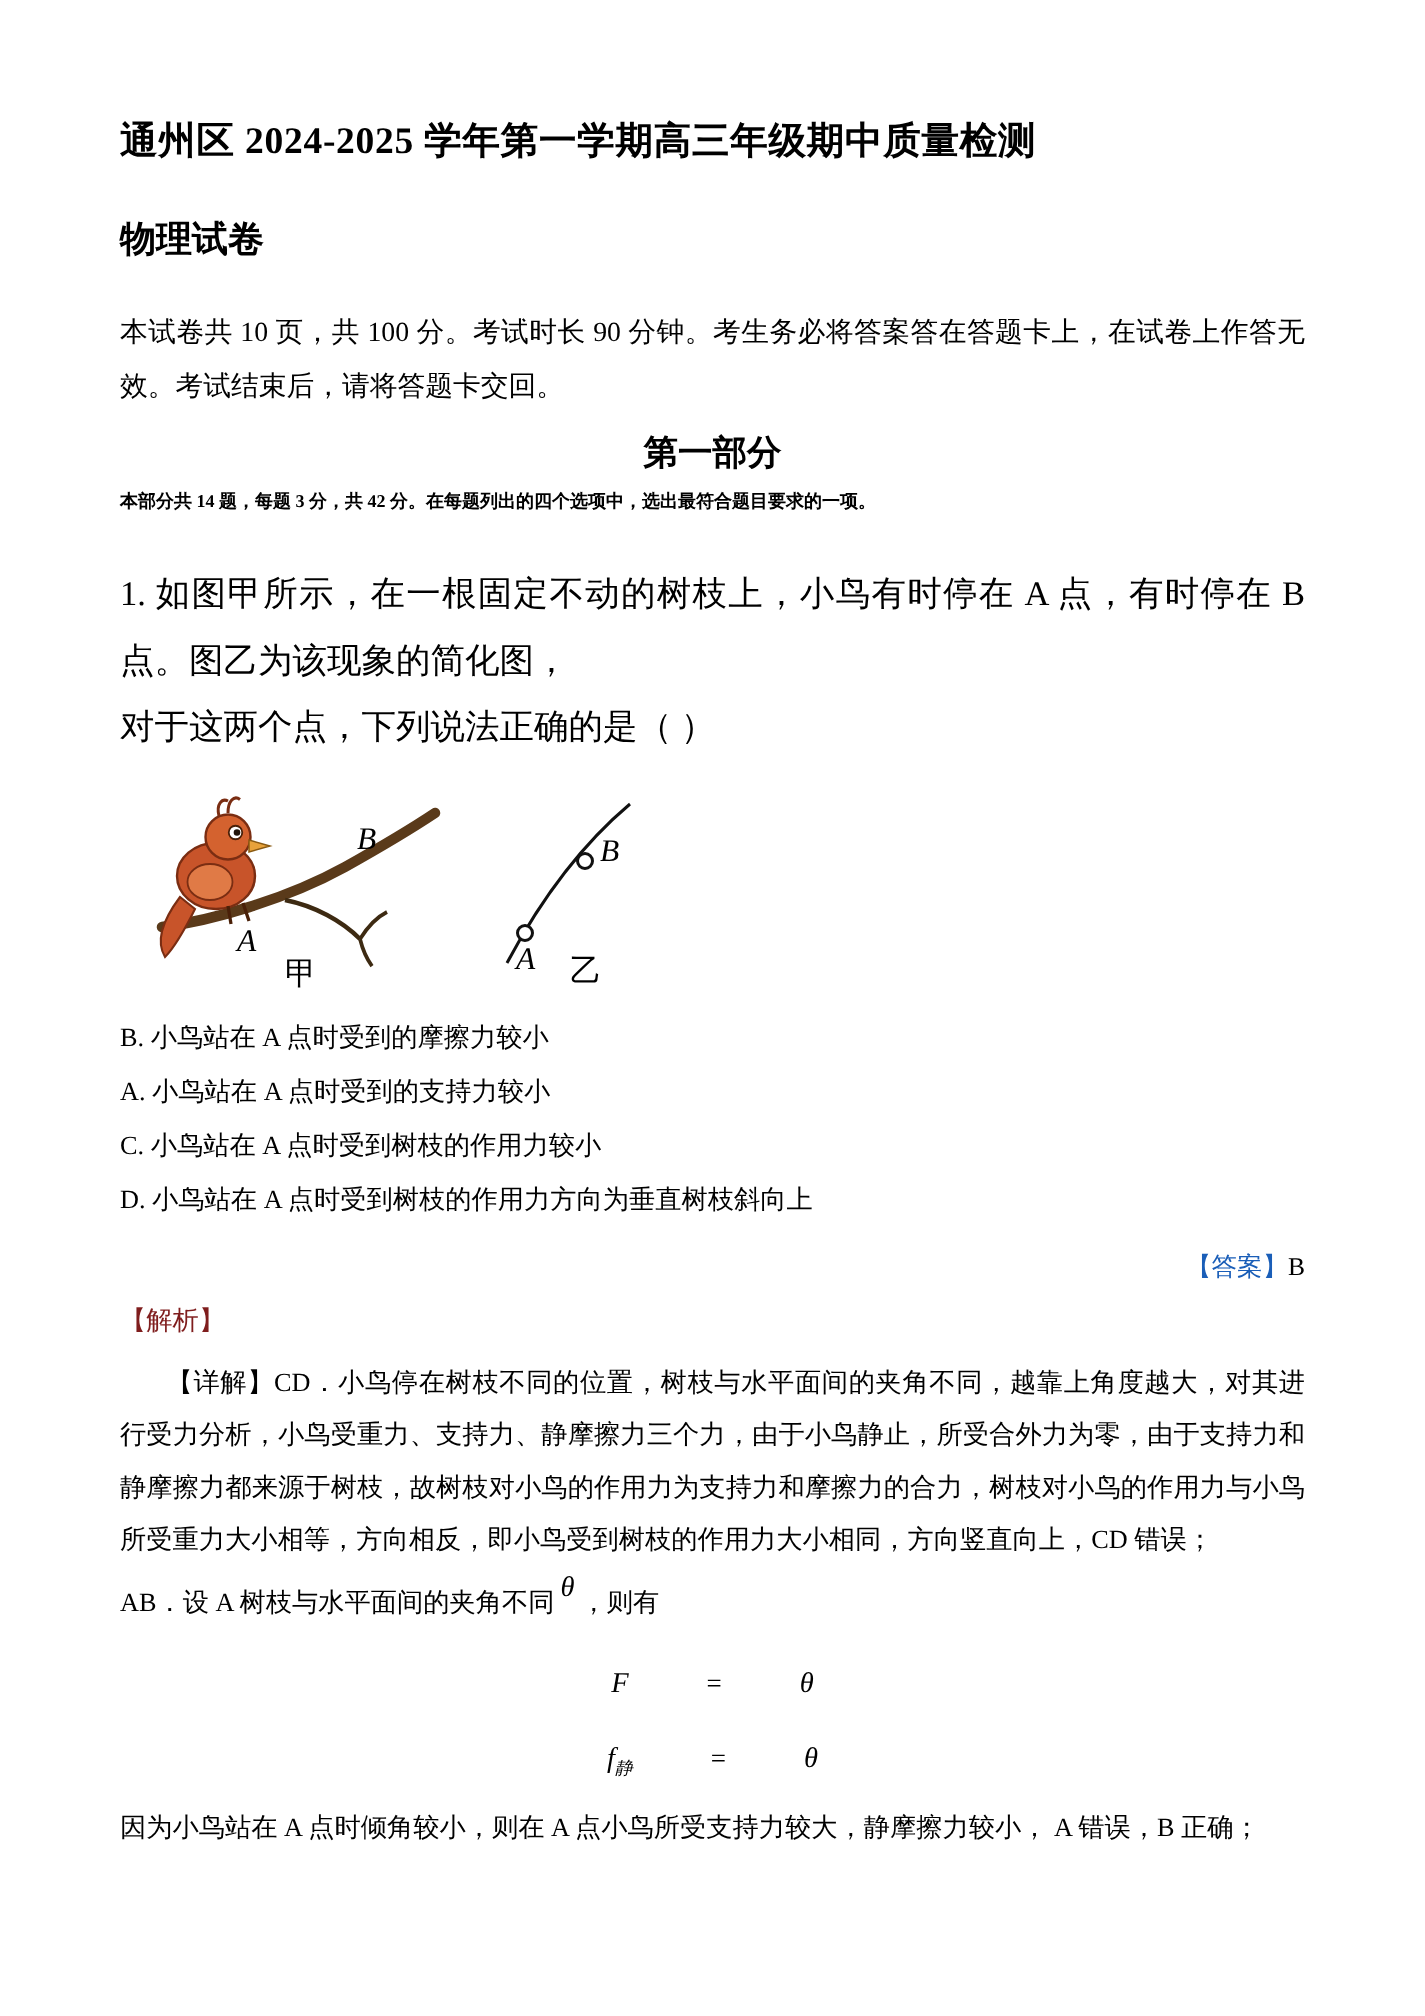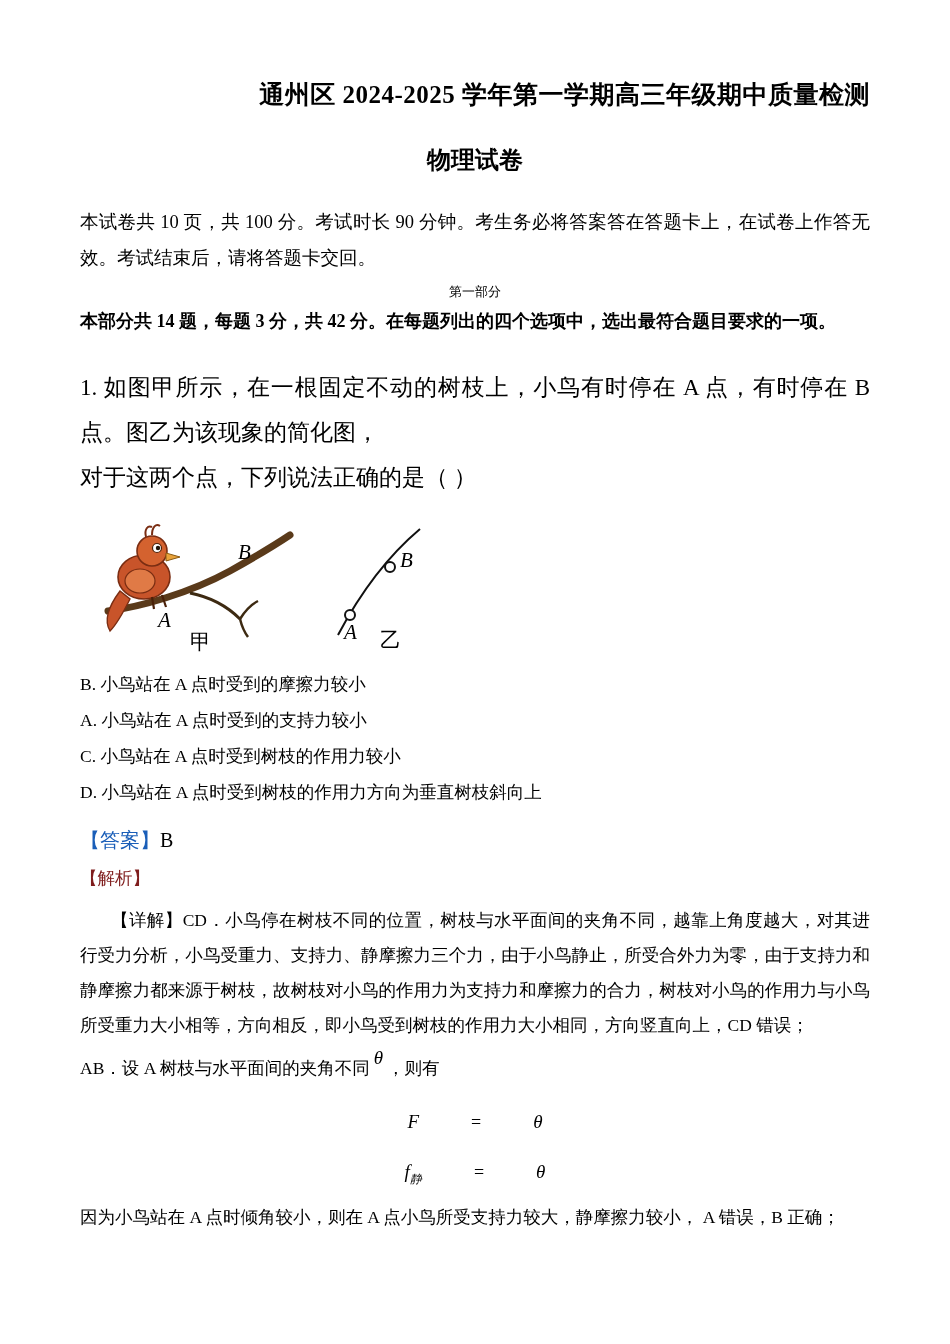--- a/index.html
+++ b/index.html
@@ -14,50 +14,50 @@
     color: #000000;
   }
   .page {
     width: 950px;
     min-height: 1344px;
     box-sizing: border-box;
     padding: 58px 80px 40px 80px;
     position: relative;
   }
   .title-main {
-    text-align: right;
+    text-align: left;
     font-size: 25px;
     font-weight: bold;
     letter-spacing: 0.5px;
     margin: 18px 0 0 0;
     line-height: 1.5;
   }
   .title-sub {
-    text-align: center;
+    text-align: left;
     font-size: 24px;
     font-weight: bold;
     margin: 28px 0 0 0;
     line-height: 1.5;
   }
   .instructions {
     font-size: 18.5px;
     font-weight: normal;
     line-height: 1.95;
     margin-top: 26px;
     text-align: justify;
   }
   .section-head {
     text-align: center;
-    font-size: 13px;
-    font-weight: normal;
+    font-size: 23px;
+    font-weight: bold;
     line-height: 1.9;
     margin-top: 4px;
   }
   .part-desc {
-    font-size: 18px;
+    font-size: 12px;
     font-weight: bold;
     line-height: 1.95;
     text-align: justify;
     margin-top: 0px;
   }
   .qtext {
     font-size: 23px;
     line-height: 1.95;
     text-align: justify;
     margin-top: 27px;
@@ -68,24 +68,25 @@
   }
   .options {
     margin-top: 12px;
   }
   .option {
     font-size: 17.5px;
     line-height: 2.05;
     text-align: justify;
   }
   .answer-line {
-    font-size: 20px;
+    font-size: 17px;
     line-height: 2.05;
     color: #1a5eb8;
     margin-top: 10px;
+    text-align: right;
   }
   .answer-line .tagc {
     color: #1a5eb8;
   }
   .answer-line .ansval {
     color: #000000;
   }
   .analysis-tag {
     font-size: 17.5px;
     line-height: 2.05;

